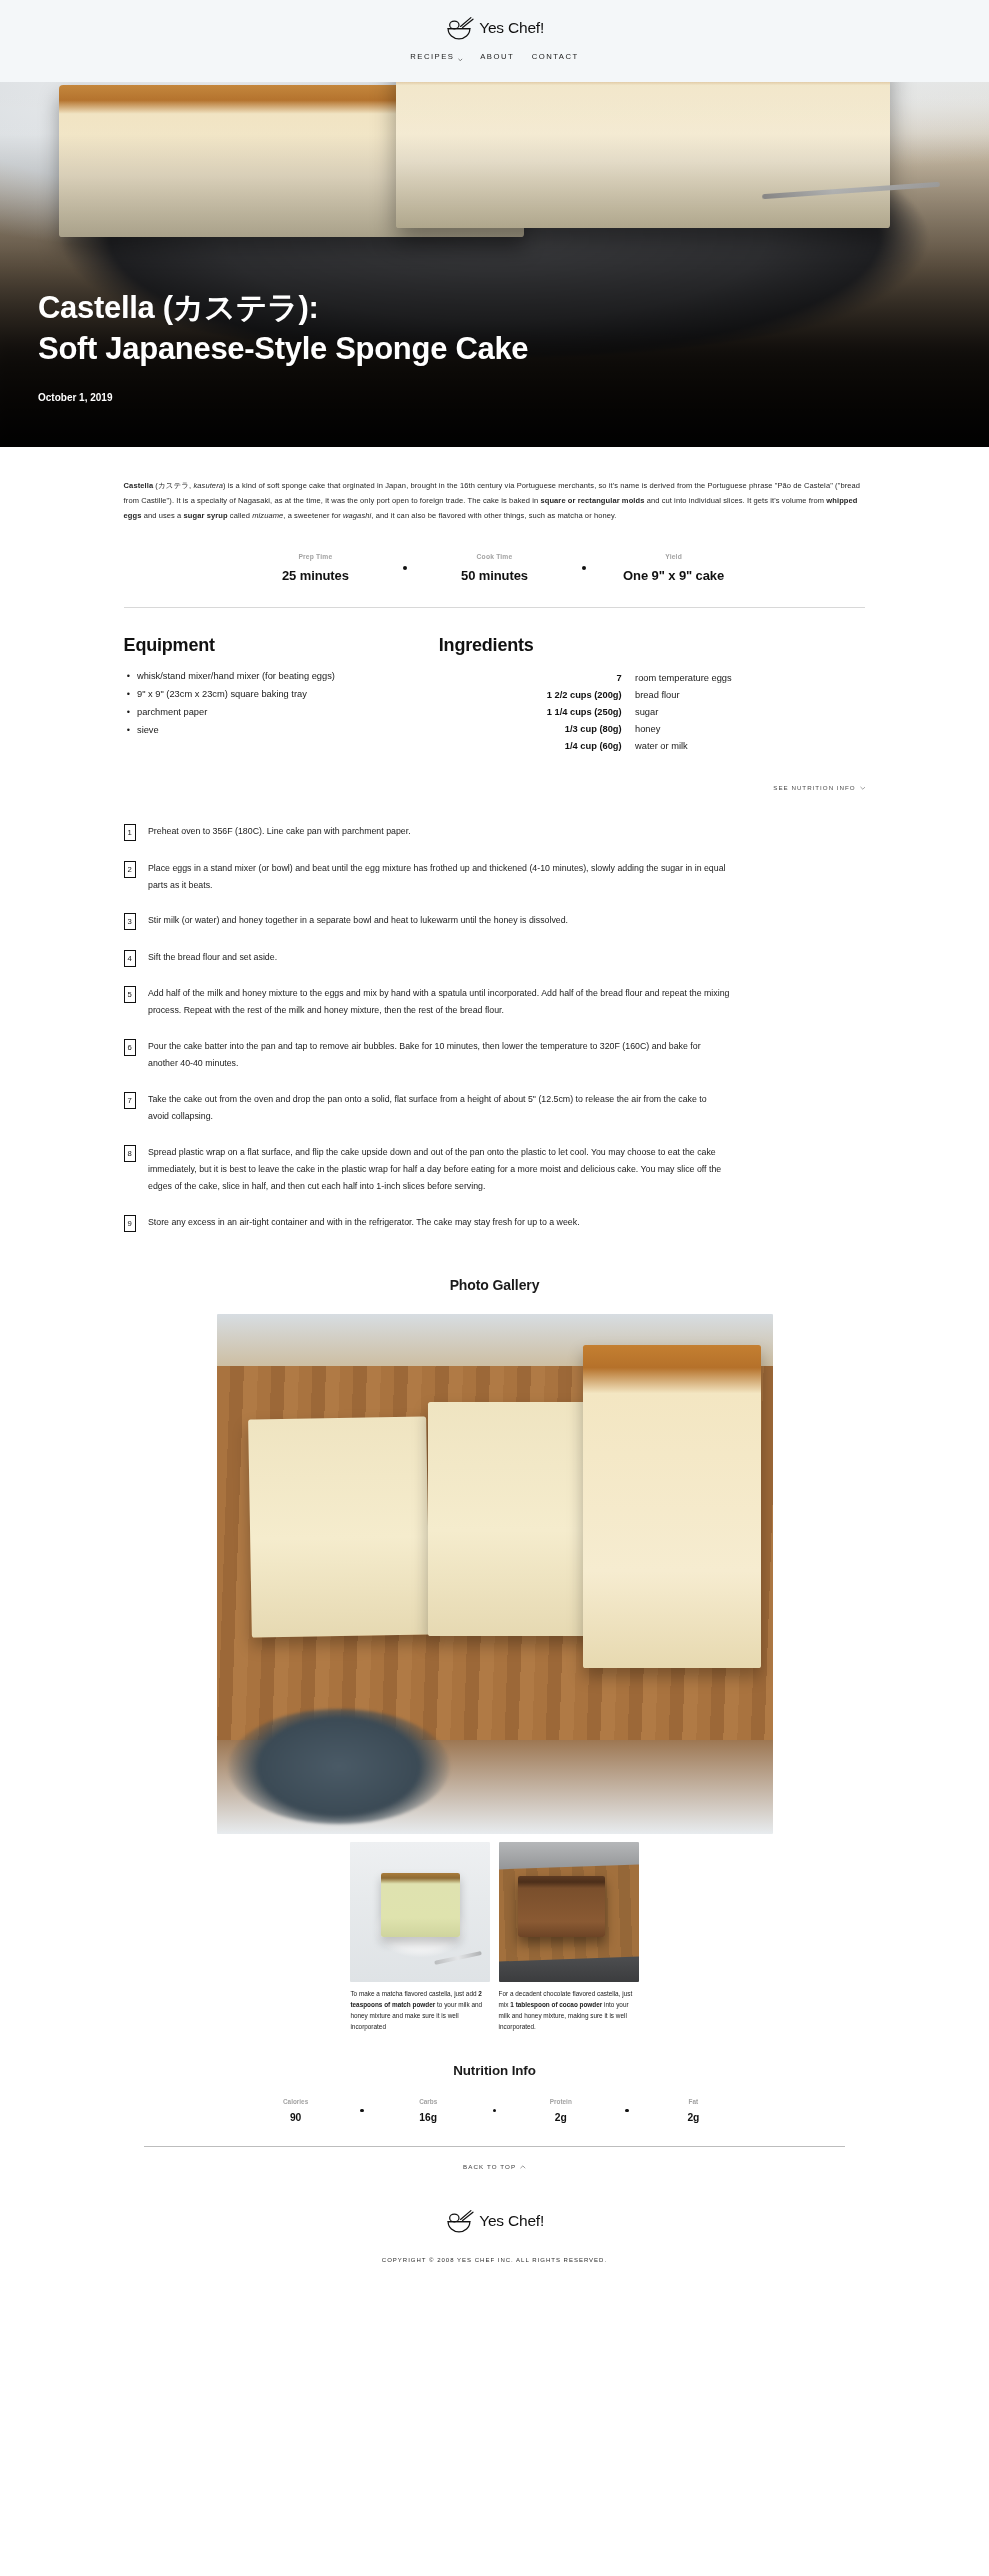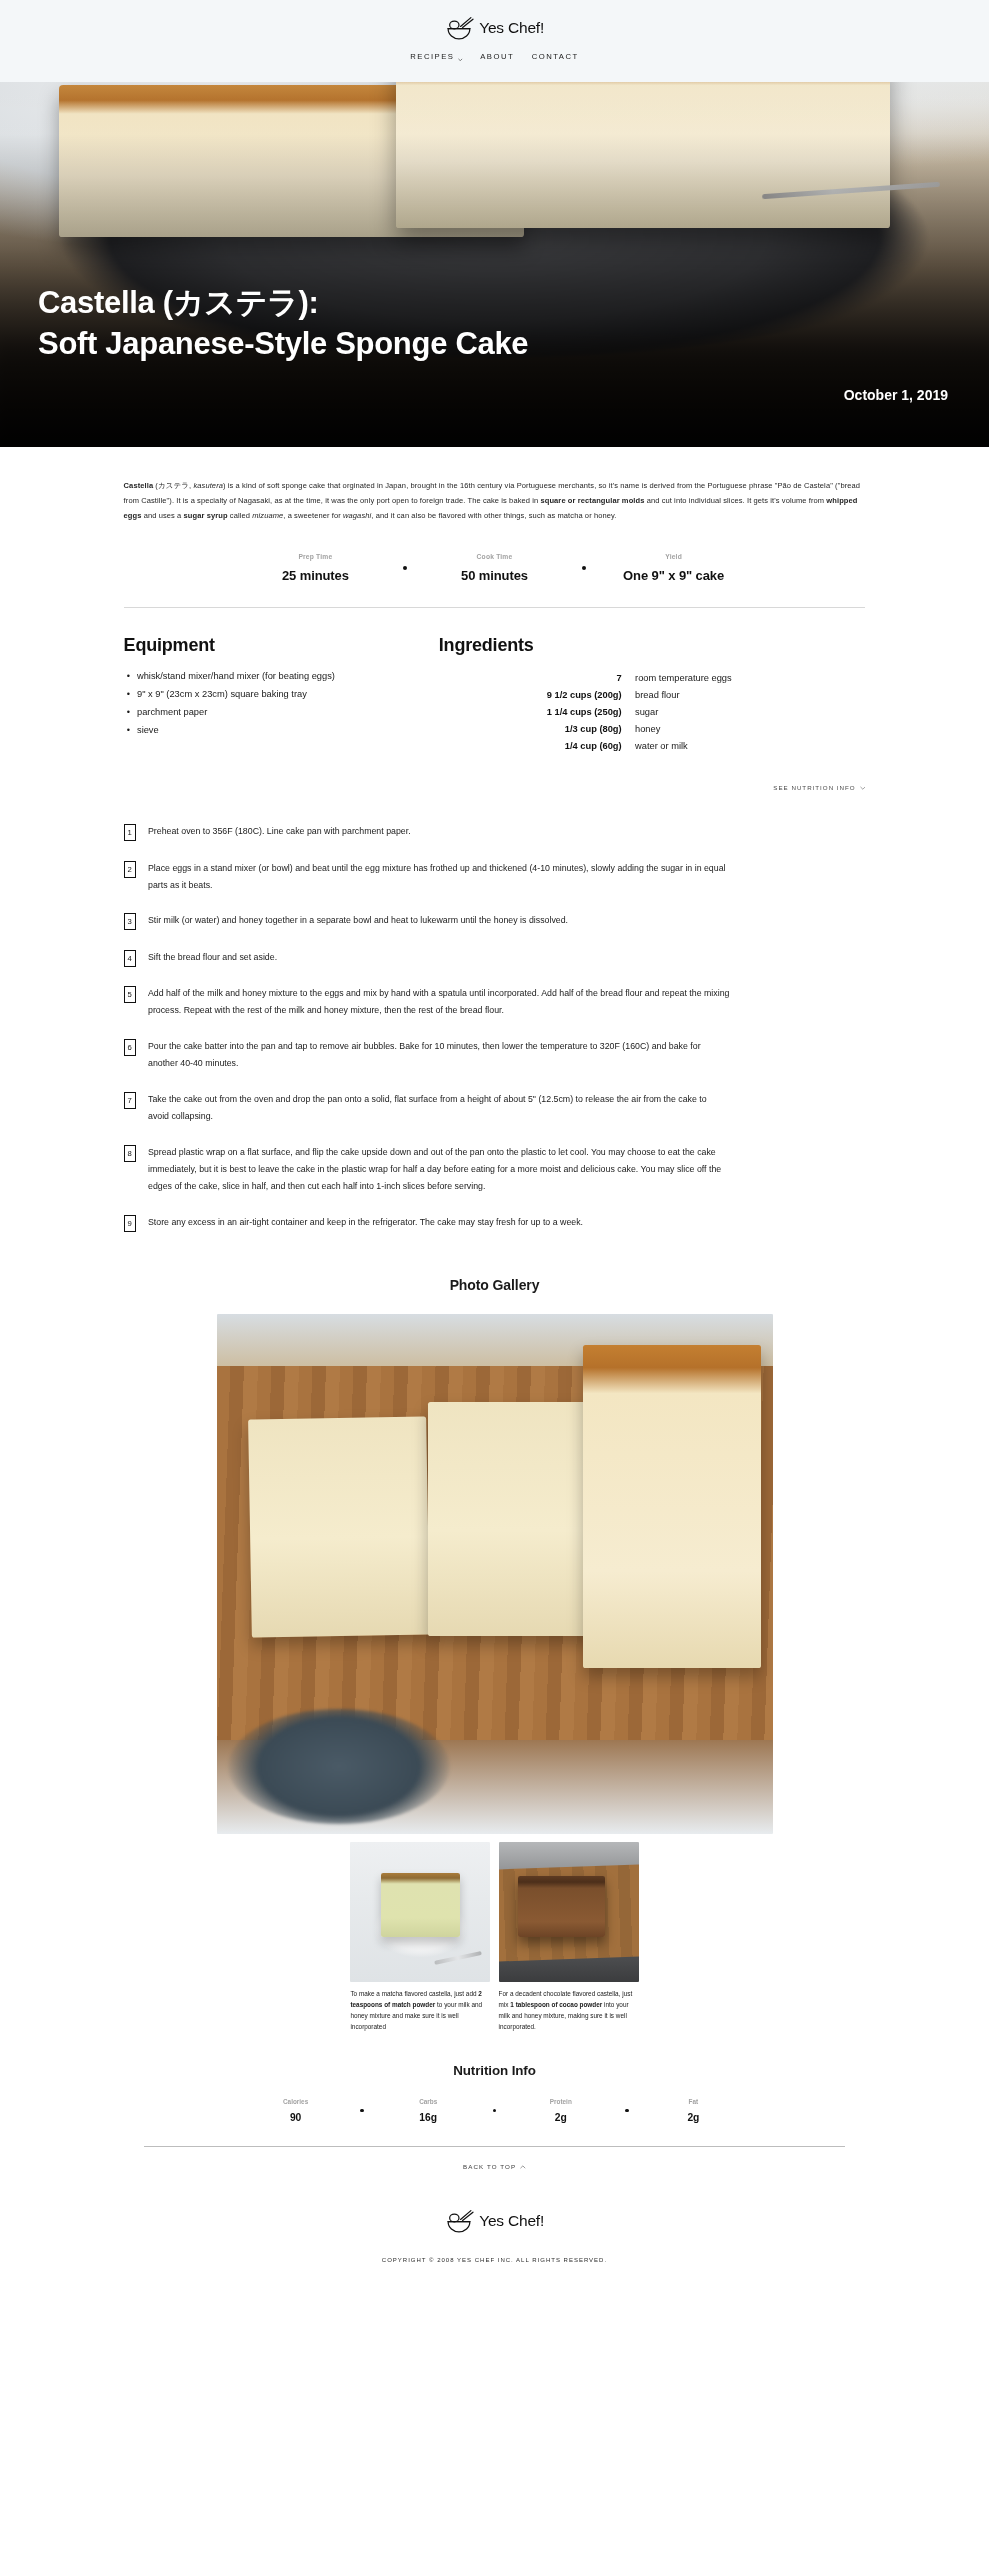--- a/index.html
+++ b/index.html
@@ -91,21 +91,21 @@
   .hero-title {
     font-family: "Liberation Sans", sans-serif;
     font-weight: 700;
     font-size: 31px;
     line-height: 1.30;
     color: #ffffff;
     letter-spacing: -0.3px;
   }
   .hero-date {
     margin-top: 23px;
-    font-size: 14px; font-weight: 700; color: #ffffff; letter-spacing: 0px; text-align: right;
+    font-size: 10px; font-weight: 700; color: #ffffff; letter-spacing: 0px;
   }
 
   
   .wrap { width: 783px; margin: 0 auto; }
 
   .intro {
     padding: 31px 20.6px 0 20.6px;
     font-size: 7.5px;
     line-height: 2.0;
     color: #1f1f1f;
@@ -340,21 +340,21 @@
     </div>
     <div class="col-ingredients">
       <h2 class="sec-head">Ingredients</h2>
       <table class="ing-table">
         <tbody>
             <tr>
               <td class="ing-qty">7</td>
               <td class="ing-name">room temperature eggs</td>
             </tr>
             <tr>
-              <td class="ing-qty">9 1/2 cups (200g)</td>
+              <td class="ing-qty">1 2/2 cups (200g)</td>
               <td class="ing-name">bread flour</td>
             </tr>
             <tr>
               <td class="ing-qty">1 1/4 cups (250g)</td>
               <td class="ing-name">sugar</td>
             </tr>
             <tr>
               <td class="ing-qty">1/3 cup (80g)</td>
               <td class="ing-name">honey</td>
             </tr>
@@ -407,21 +407,21 @@
         <div class="dir-item">
           <div class="dir-num">7</div>
           <div class="dir-text">Take the cake out from the oven and drop the pan onto a solid, flat surface from a height of about 5" (12.5cm) to release the air from the cake to avoid collapsing.</div>
         </div>
         <div class="dir-item">
           <div class="dir-num">8</div>
           <div class="dir-text">Spread plastic wrap on a flat surface, and flip the cake upside down and out of the pan onto the plastic to let cool. You may choose to eat the cake immediately, but it is best to leave the cake in the plastic wrap for half a day before eating for a more moist and delicious cake. You may slice off the edges of the cake, slice in half, and then cut each half into 1-inch slices before serving.</div>
         </div>
         <div class="dir-item">
           <div class="dir-num">9</div>
-          <div class="dir-text">Store any excess in an air-tight container and keep in the refrigerator. The cake may stay fresh for up to a week.</div>
+          <div class="dir-text">Store any excess in an air-tight container and with in the refrigerator. The cake may stay fresh for up to a week.</div>
         </div>
       </div>
   </section>
 
   <section class="gallery">
     <h2 class="gal-head">Photo Gallery</h2>
     <div class="gal-big">
       <div class="board"></div>
       <div class="slab s1"></div>
       <div class="slab s2"></div>

